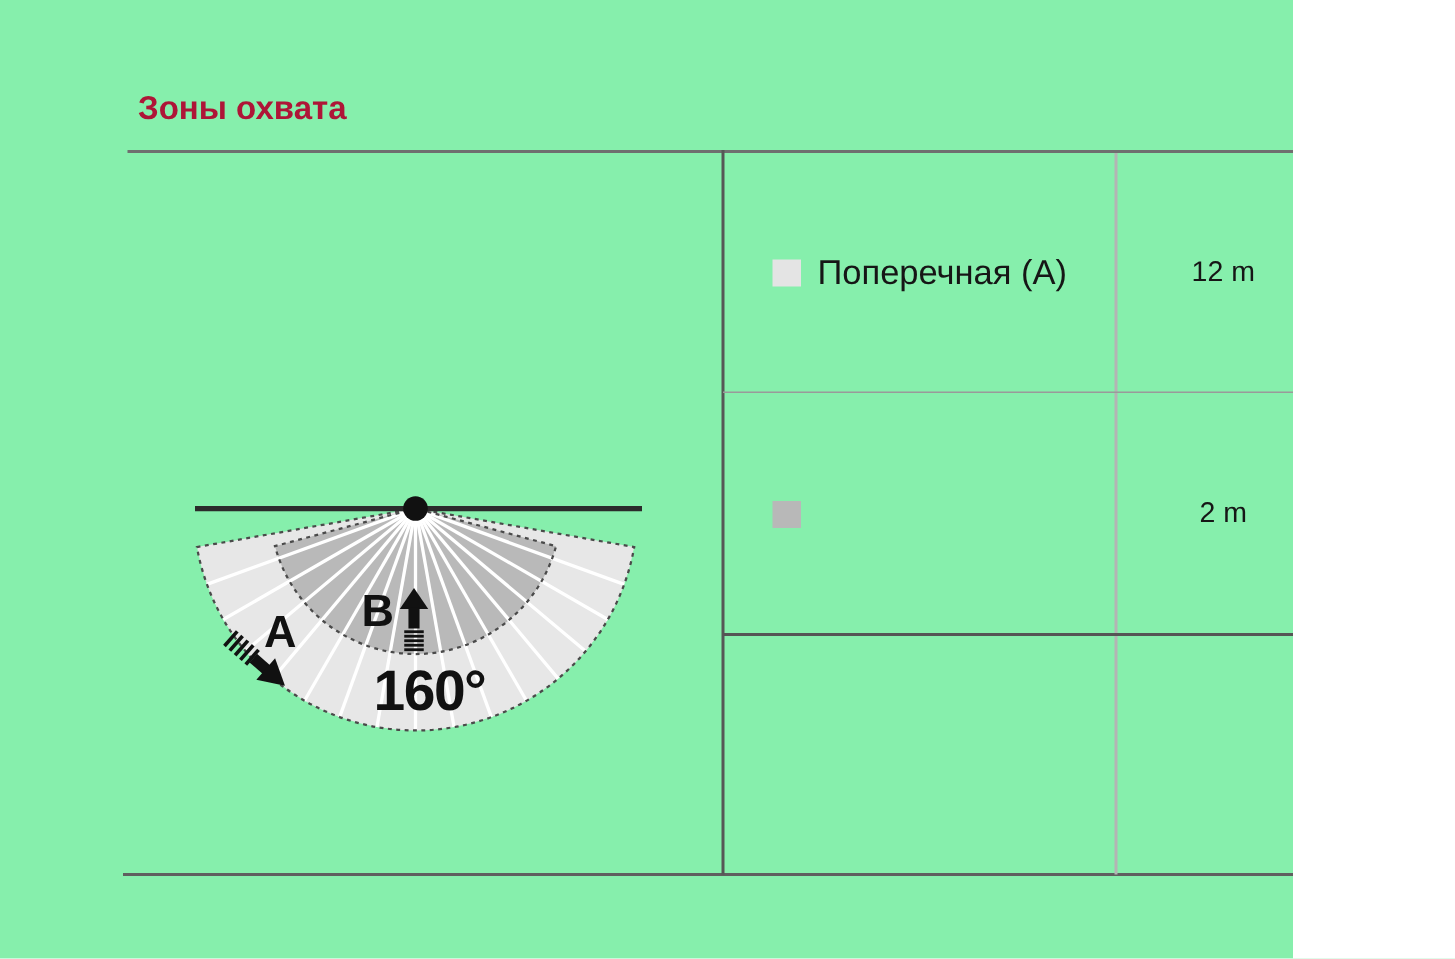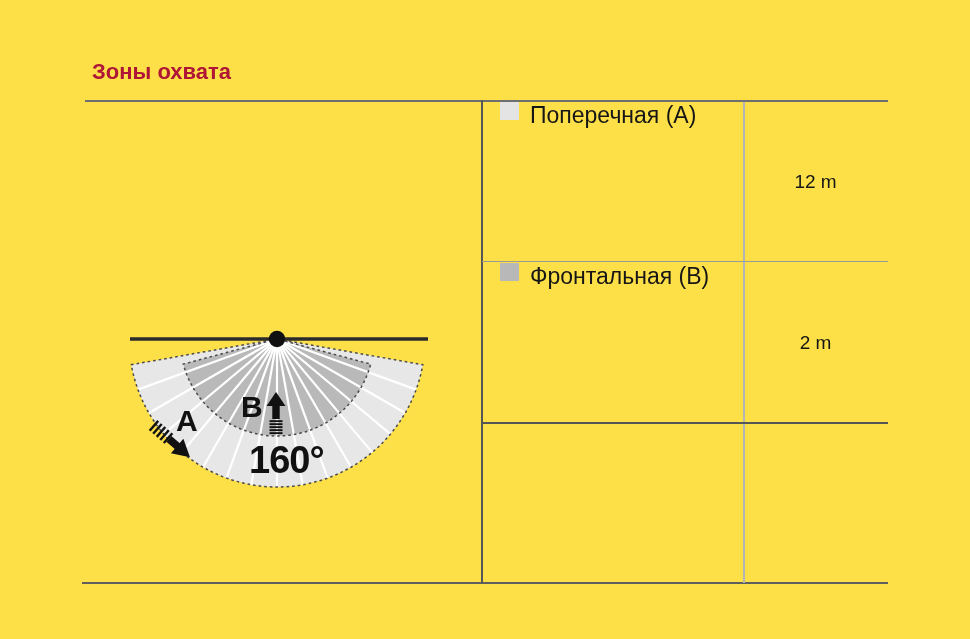--- a/index.html
+++ b/index.html
@@ -1,30 +1,30 @@
 <!DOCTYPE html>
 <html><head>
 <meta charset="utf-8">
 <style>
   html,body{margin:0;padding:0;background:#fff;}
-  .page{position:relative;width:970px;height:639px;background:#fde047;overflow:hidden;
+  .page{position:relative;width:862px;height:639px;background:#86efac;overflow:hidden;
         font-family:"Liberation Sans", sans-serif;}
   .heading{position:absolute;font-weight:bold;font-size:22px;letter-spacing:0;white-space:nowrap;}
   .heading.left{left:92px;top:59px;}
   .heading.right{left:487px;top:59px;}
   .hline{position:absolute;background:#777;}
   .vline{position:absolute;background:#8a8a8a;}
   .rule-top{left:85px;top:100px;width:803px;height:2px;background:#6f6f6f;}
   .rule-bottom{left:82px;top:582px;width:806px;height:2px;background:#5f5f5f;}
   .tbl-left{left:481px;top:100px;width:2px;height:483px;background:#565656;}
   .tbl-col{left:743px;top:102px;width:2px;height:481px;background:#b4b4b4;}
   .row-div1{left:482px;top:261px;width:406px;height:1px;background:#9a9a9a;}
   .row-div2{left:482px;top:422px;width:406px;height:2px;background:#555;}
   .trow{position:absolute;left:483px;width:405px;display:flex;}
-  .cell-label{width:260px;display:flex;padding-left:17px;box-sizing:border-box;}
+  .cell-label{width:260px;display:flex;align-items:center;padding-left:32px;box-sizing:border-box;}
   .cell-value{width:145px;display:flex;align-items:center;justify-content:center;
               font-size:19px;color:#161616;}
   .swatch{width:19px;height:18px;display:inline-block;flex:0 0 auto;}
   .lbl{font-size:23px;color:#161616;margin-left:11px;white-space:nowrap;}
   .diagram-svg{position:absolute;left:100px;top:325px;}
   svg text{font-family:"Liberation Sans", sans-serif;}
 </style>
 </head>
 <body>
 
@@ -43,21 +43,20 @@
     <div class="cell-label">
       <span class="swatch" style="background-color: rgb(228, 228, 228);"></span>
       <span class="lbl">Поперечная (A)</span>
     </div>
     <div class="cell-value">12 m</div>
   </div>
 
   <div class="trow" style="top:263px;height:159px;">
     <div class="cell-label">
       <span class="swatch" style="background-color: rgb(184, 184, 184);"></span>
-      <span class="lbl">Фронтальная (B)</span>
     </div>
     <div class="cell-value">2 m</div>
   </div>
 
   <div class="trow" style="top:424px;height:159px;">
     <div class="cell-label">
       <span class="lbl"></span>
     </div>
     <div class="cell-value"></div>
   </div>

